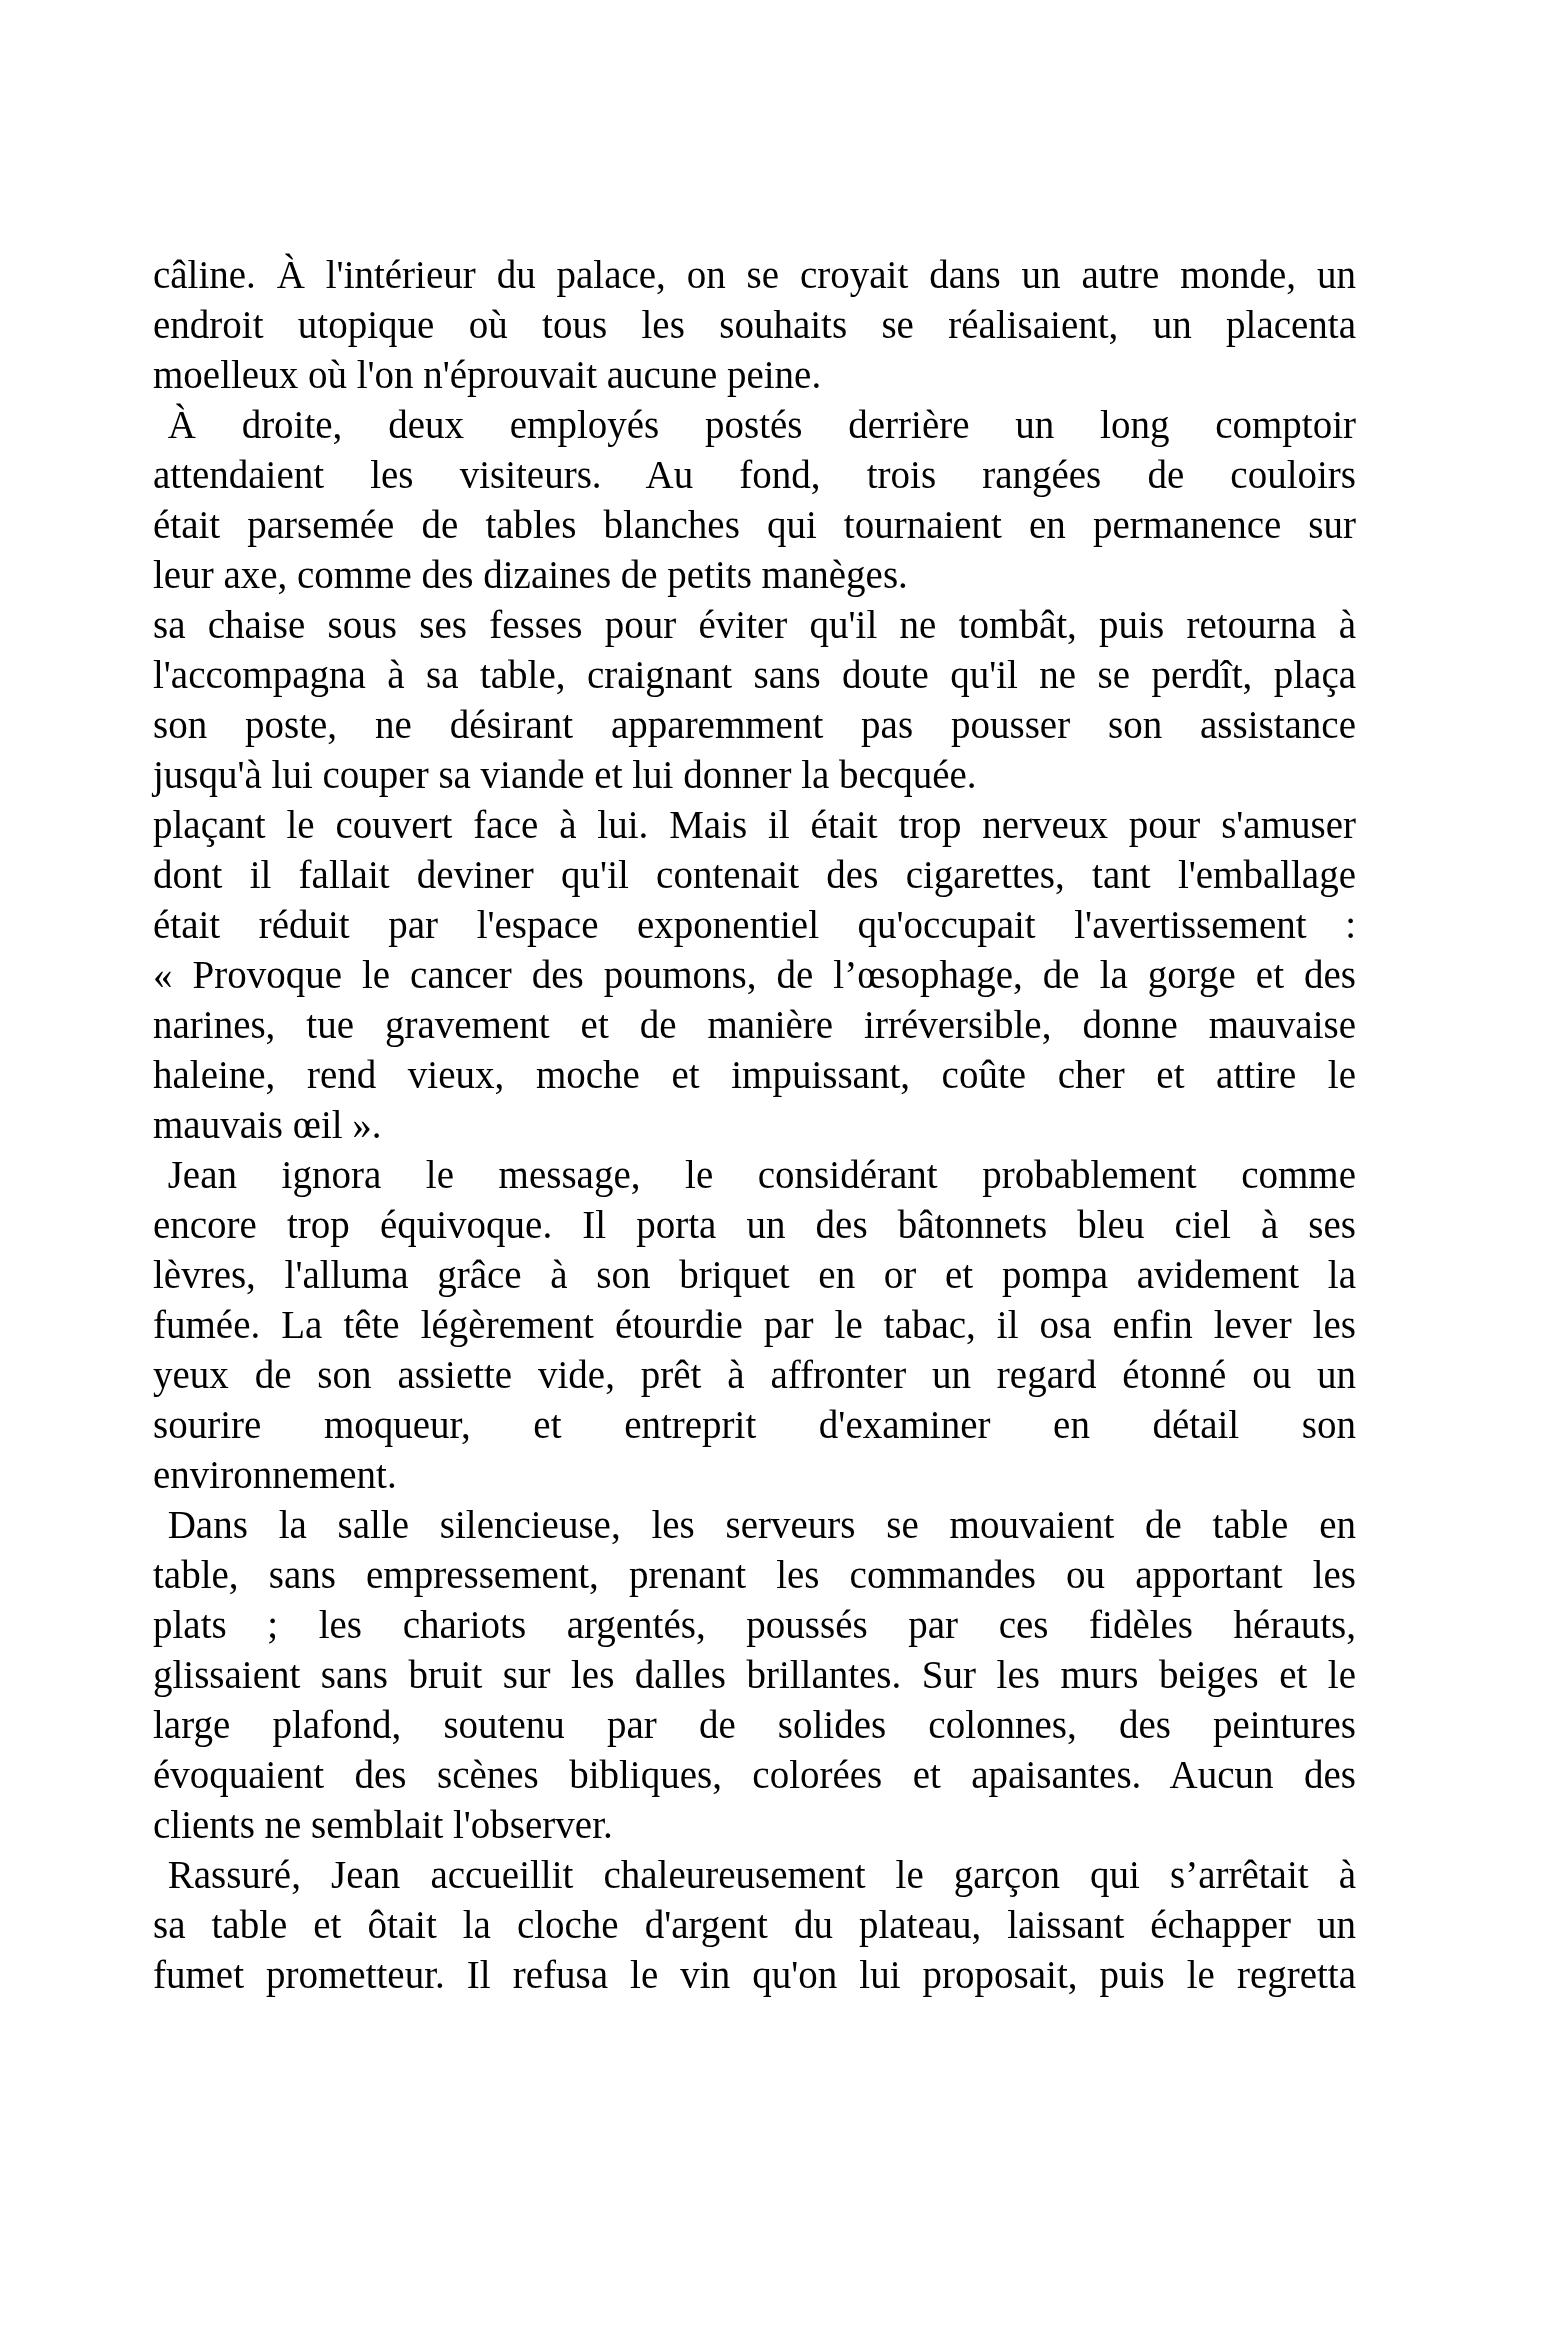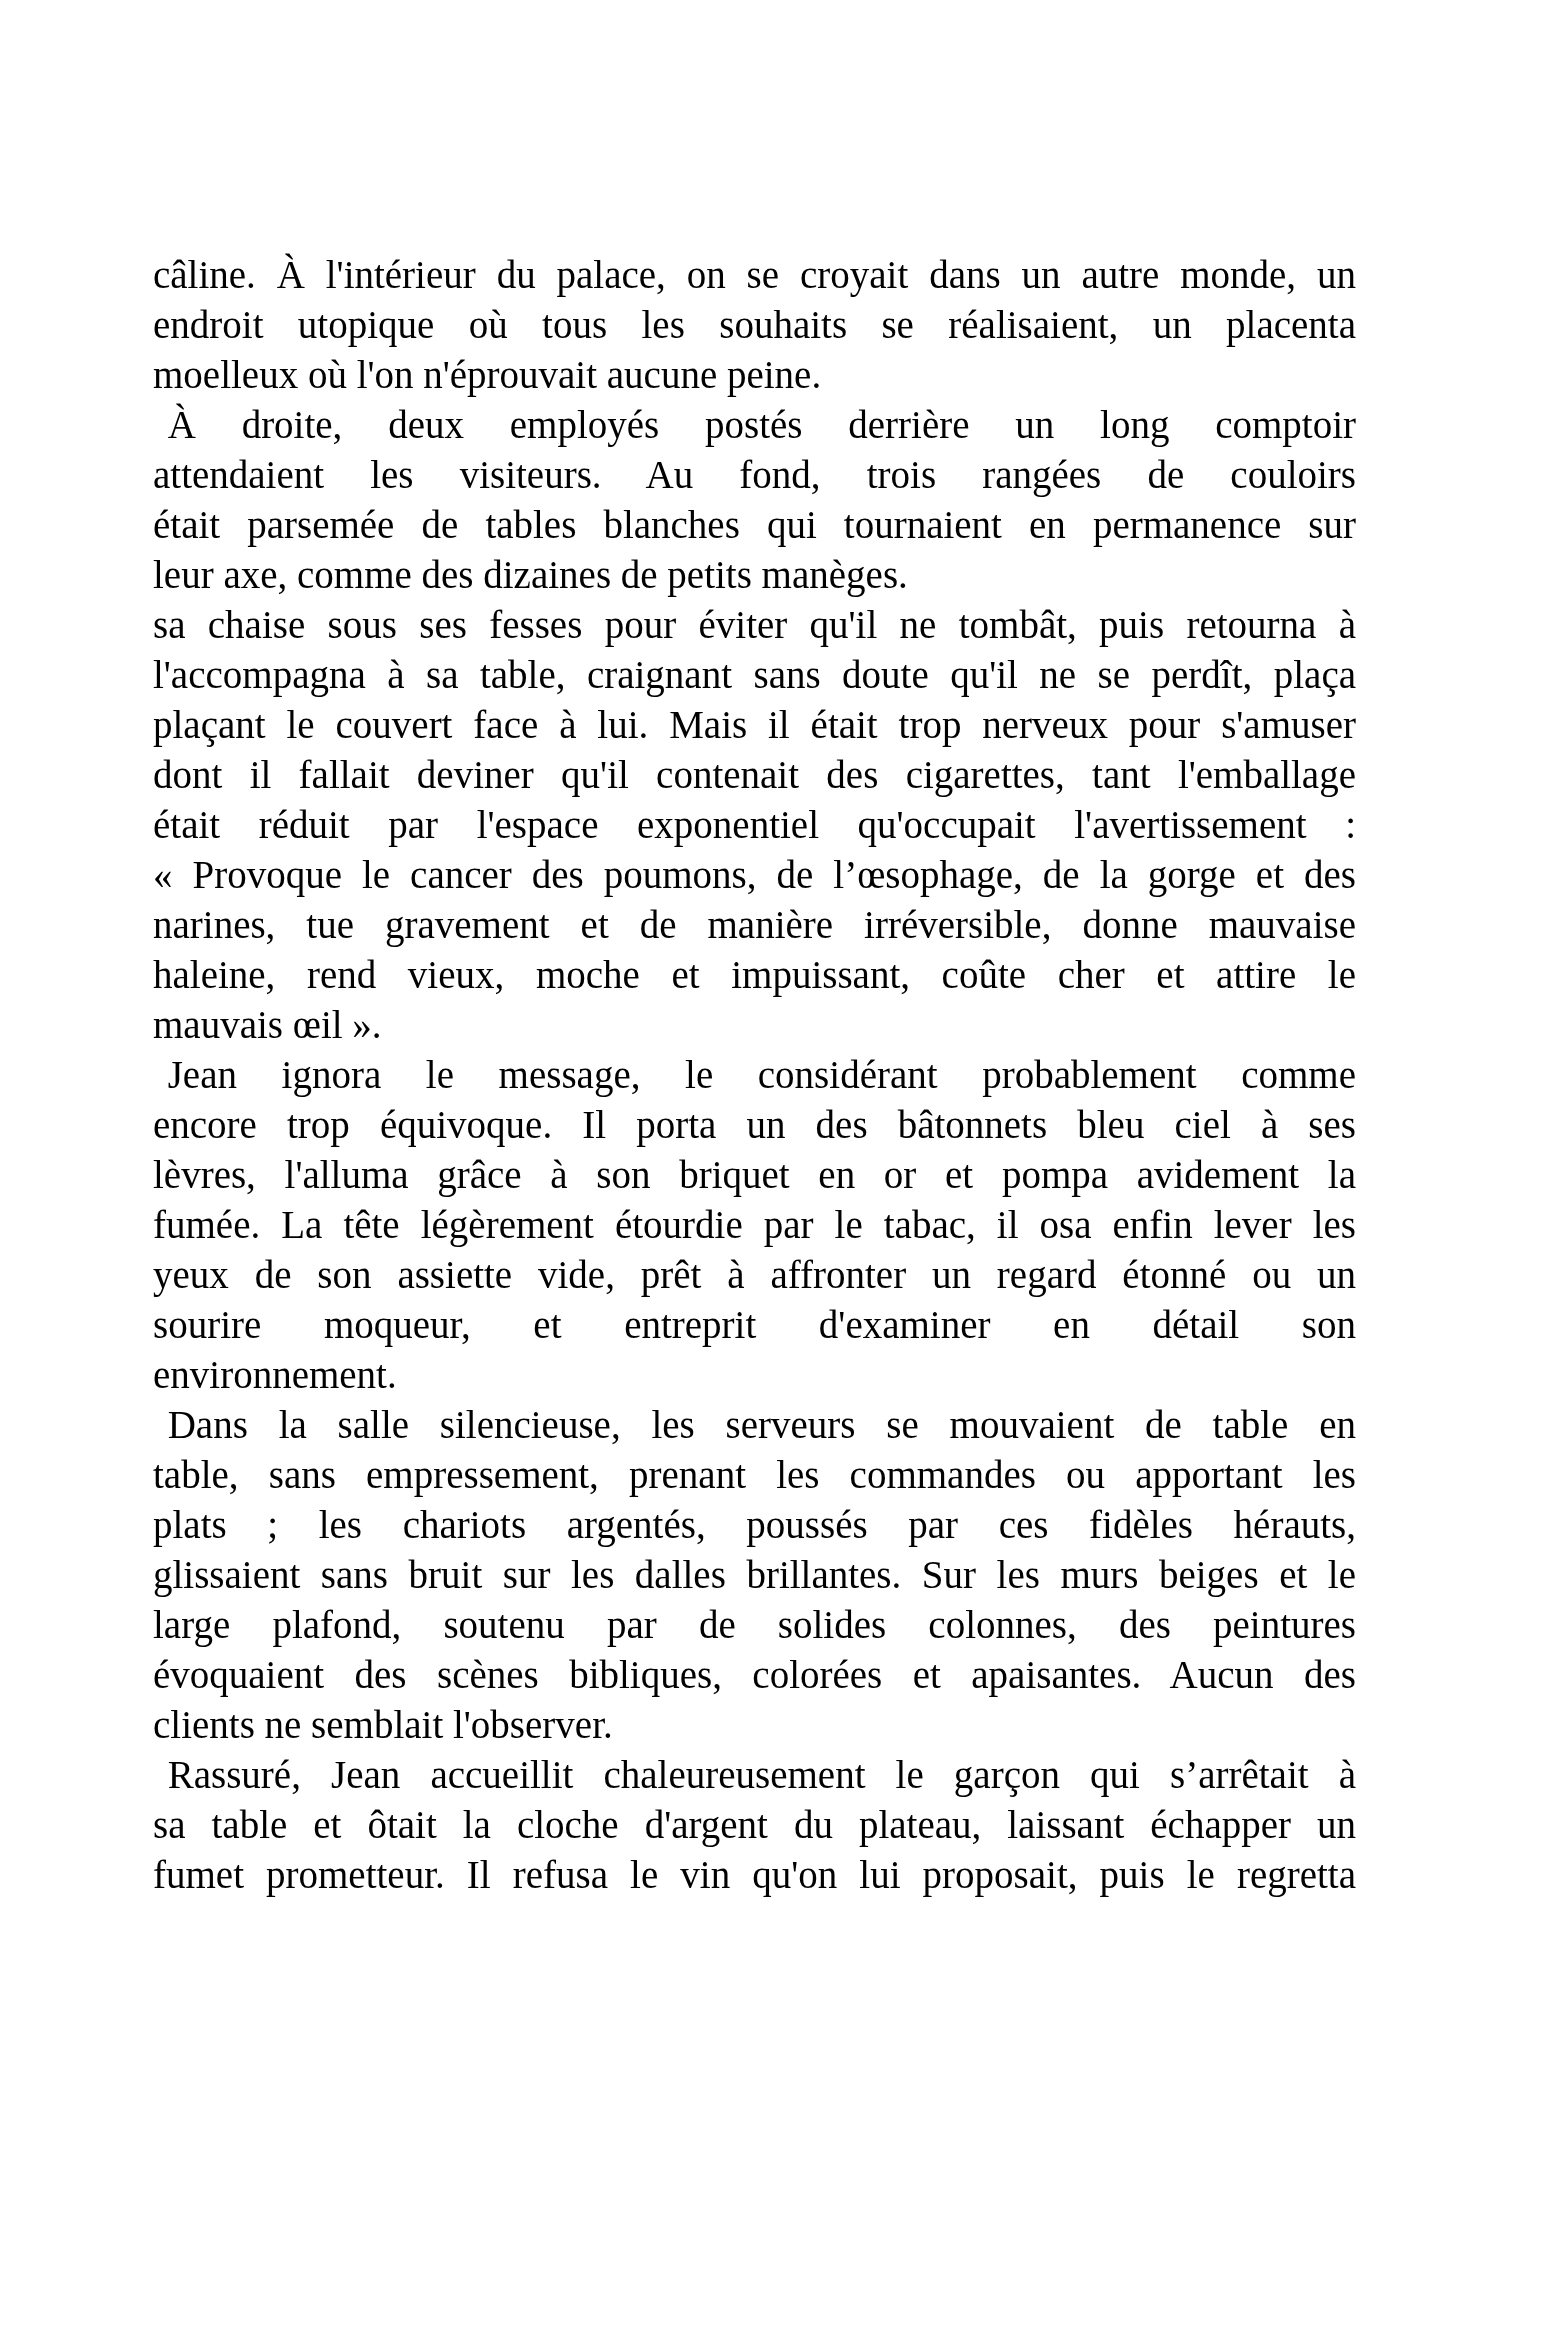--- a/index.html
+++ b/index.html
@@ -41,20 +41,22 @@
   <section id="text-block">
       <div class="line">câline. À l'intérieur du palace, on se croyait dans un autre monde, un</div>
       <div class="line">endroit utopique où tous les souhaits se réalisaient, un placenta</div>
       <div class="line para-end">moelleux où l'on n'éprouvait aucune peine.</div>
       <div class="line indent">À droite, deux employés postés derrière un long comptoir</div>
       <div class="line">attendaient les visiteurs. Au fond, trois rangées de couloirs</div>
       <div class="line">était parsemée de tables blanches qui tournaient en permanence sur</div>
       <div class="line para-end">leur axe, comme des dizaines de petits manèges.</div>
       <div class="line">sa chaise sous ses fesses pour éviter qu'il ne tombât, puis retourna à</div>
       <div class="line">l'accompagna à sa table, craignant sans doute qu'il ne se perdît, plaça</div>
+      <div class="line">son poste, ne désirant apparemment pas pousser son assistance</div>
+      <div class="line para-end">jusqu'à lui couper sa viande et lui donner la becquée.</div>
       <div class="line">plaçant le couvert face à lui. Mais il était trop nerveux pour s'amuser</div>
       <div class="line">dont il fallait deviner qu'il contenait des cigarettes, tant l'emballage</div>
       <div class="line">était réduit par l'espace exponentiel qu'occupait l'avertissement&nbsp;:</div>
       <div class="line">«&nbsp;Provoque le cancer des poumons, de l’œsophage, de la gorge et des</div>
       <div class="line">narines, tue gravement et de manière irréversible, donne mauvaise</div>
       <div class="line">haleine, rend vieux, moche et impuissant, coûte cher et attire le</div>
       <div class="line para-end">mauvais œil&nbsp;».</div>
       <div class="line indent">Jean ignora le message, le considérant probablement comme</div>
       <div class="line">encore trop équivoque. Il porta un des bâtonnets bleu ciel à ses</div>
       <div class="line">lèvres, l'alluma grâce à son briquet en or et pompa avidement la</div>

